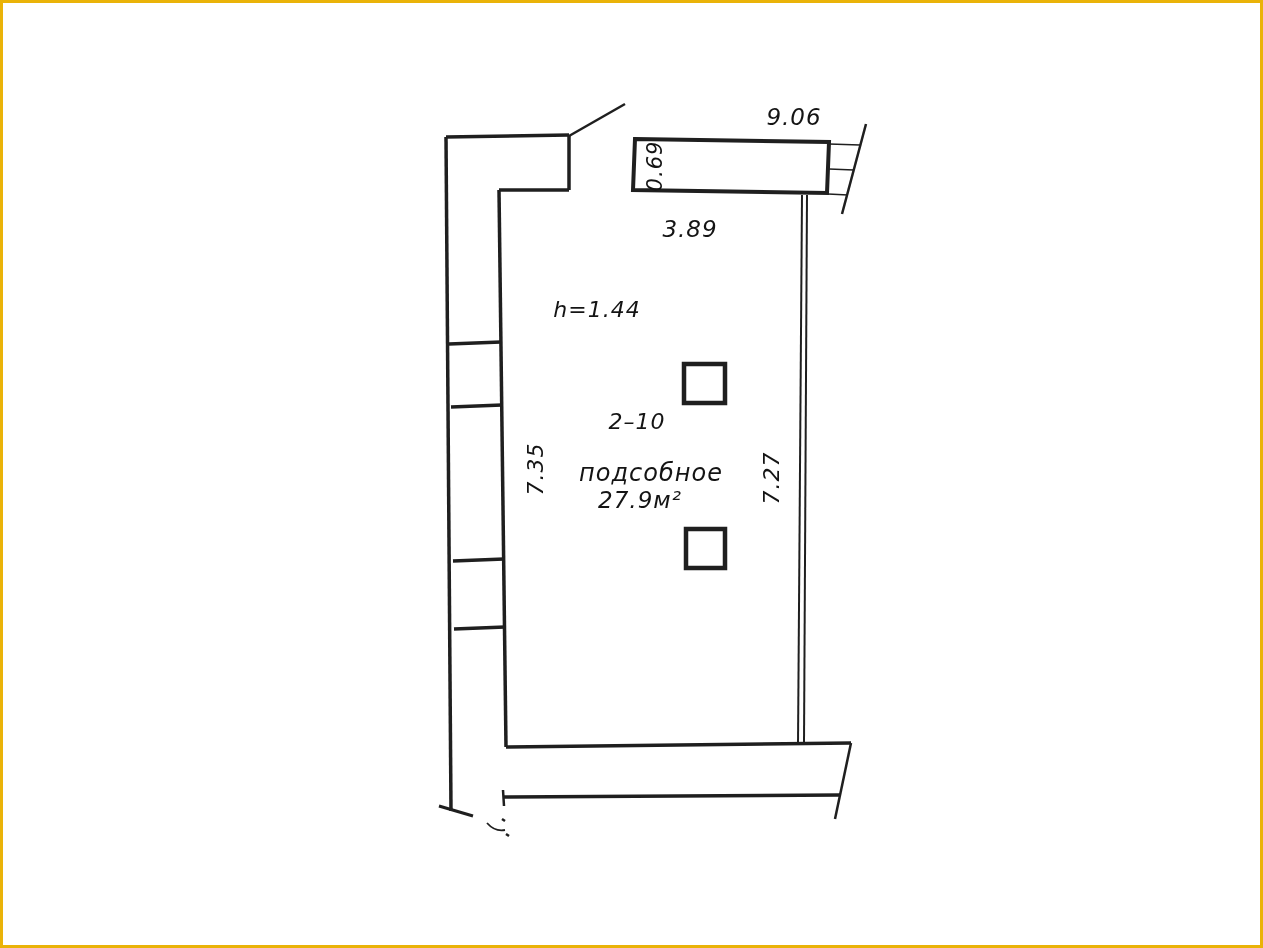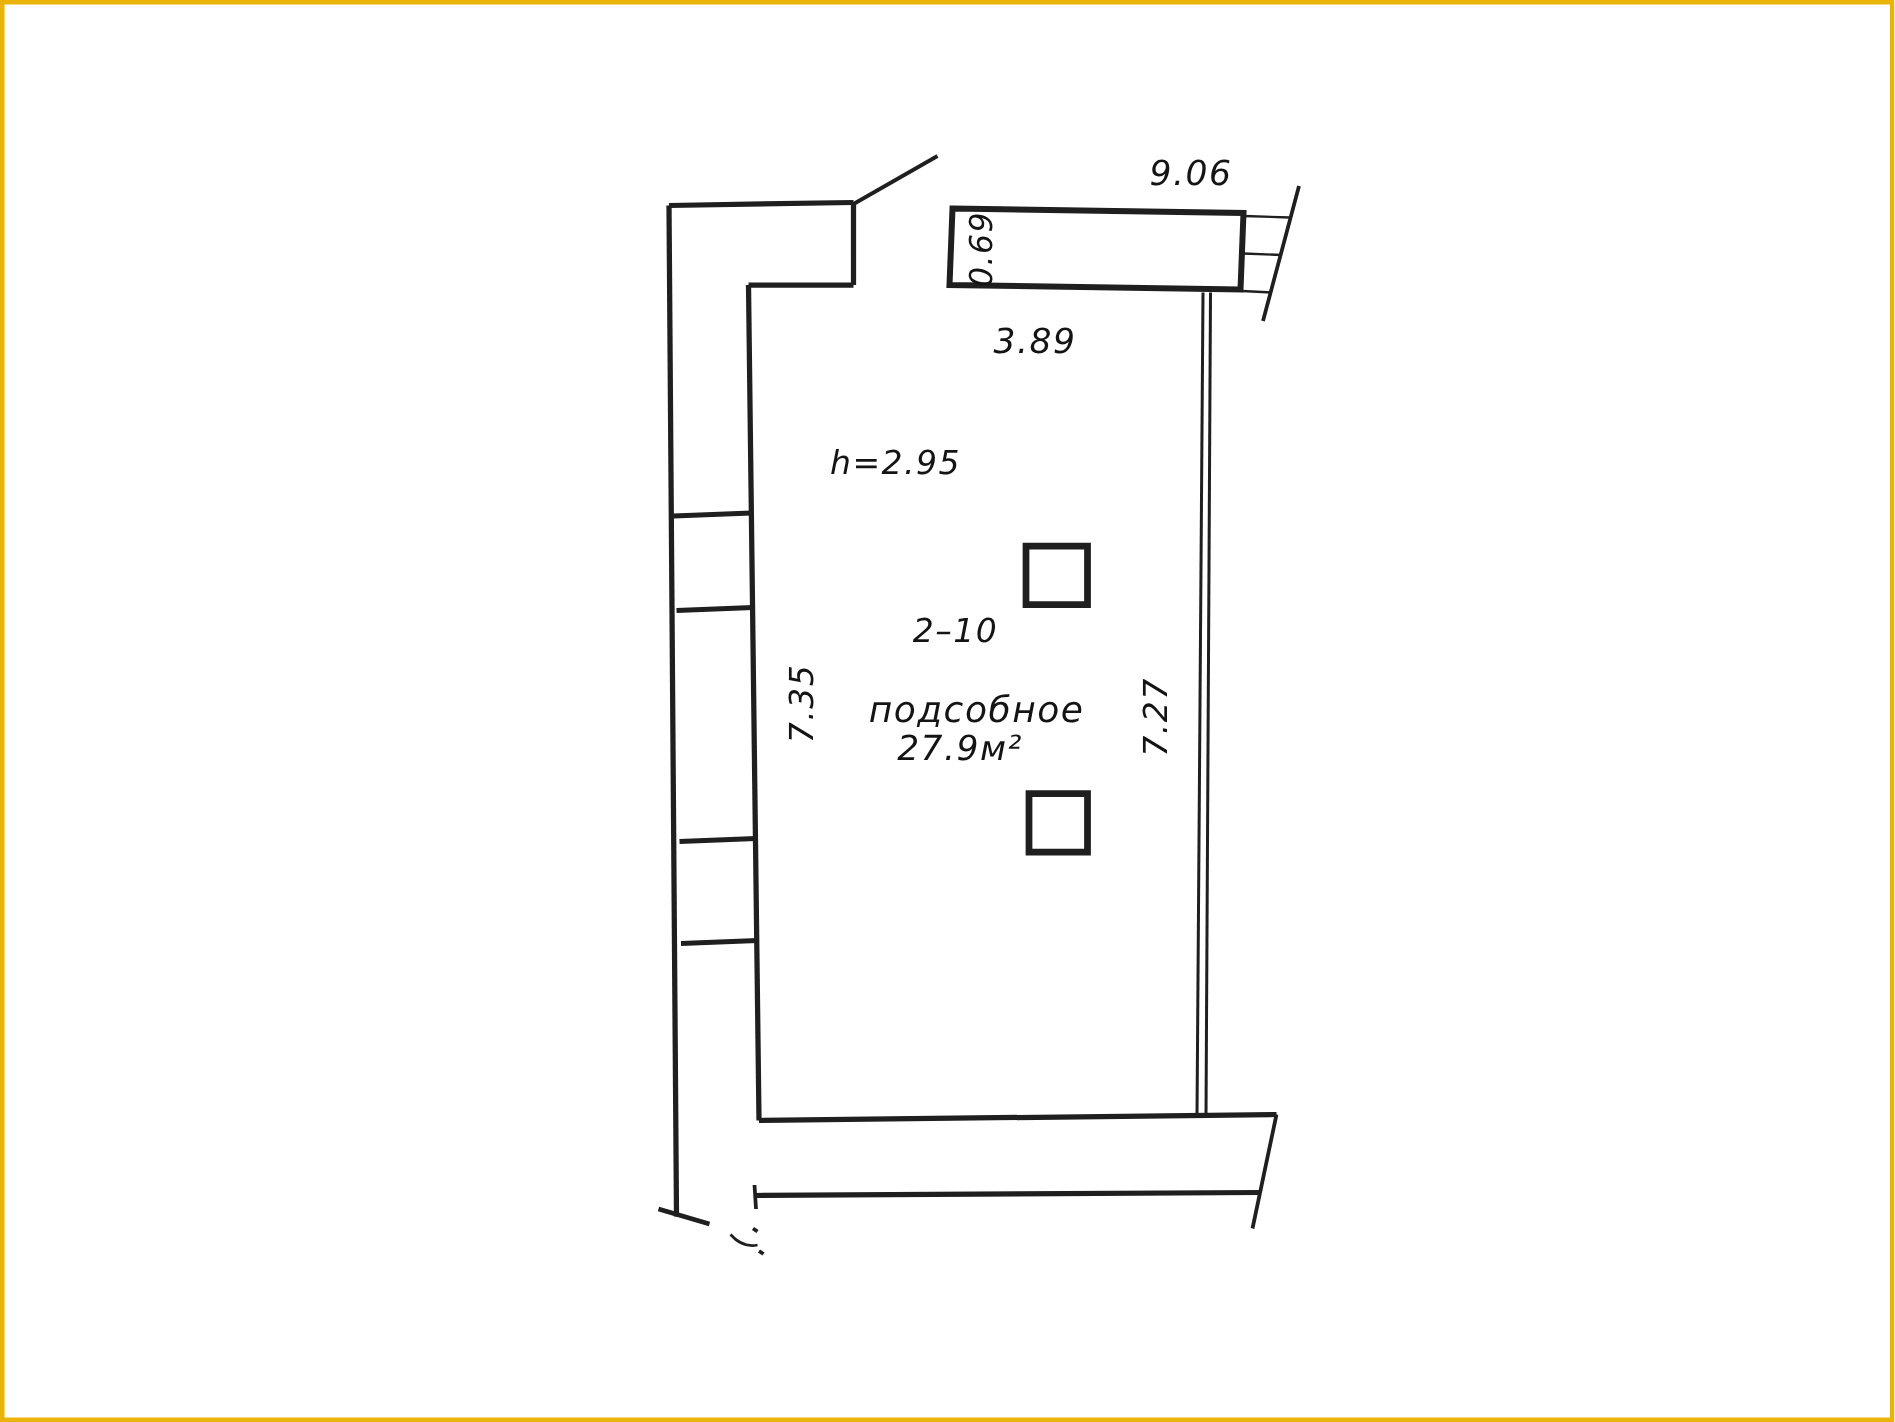--- a/index.html
+++ b/index.html
@@ -88,21 +88,21 @@
     <path d="M499,816 l3,2" stroke-width="2.5"></path>
     <path d="M503,831 l3,2" stroke-width="2.5"></path>
   </svg>
 
   <div class="label fs23" style="left:791px; top:114px;">9.06</div>
 
   <div class="label rot fs21" style="left:652px; top:163px;">0.69</div>
 
   <div class="label fs23" style="left:647px; top:226px;margin-left:40px;">3.89</div>
 
-  <div class="label fs22" style="left:594px; top:307px;">h=2.95</div>
+  <div class="label fs22" style="left:594px; top:307px;">h=1.44</div>
 
   <div class="label rot fs22" style="left:533px; top:466px;">7.35</div>
 
   <div class="label rot fs22" style="left:769px; top:475px;">7.27</div>
 
   <div class="label fs22" style="left:634px; top:419px;">2–10</div>
 
   <div class="label fs24" style="left:628px; top:470px;margin-left:20px;">подсобное</div>
 
   <div class="label fs23" style="left:637px; top:497px;text-align:right;">27.9м²</div>

